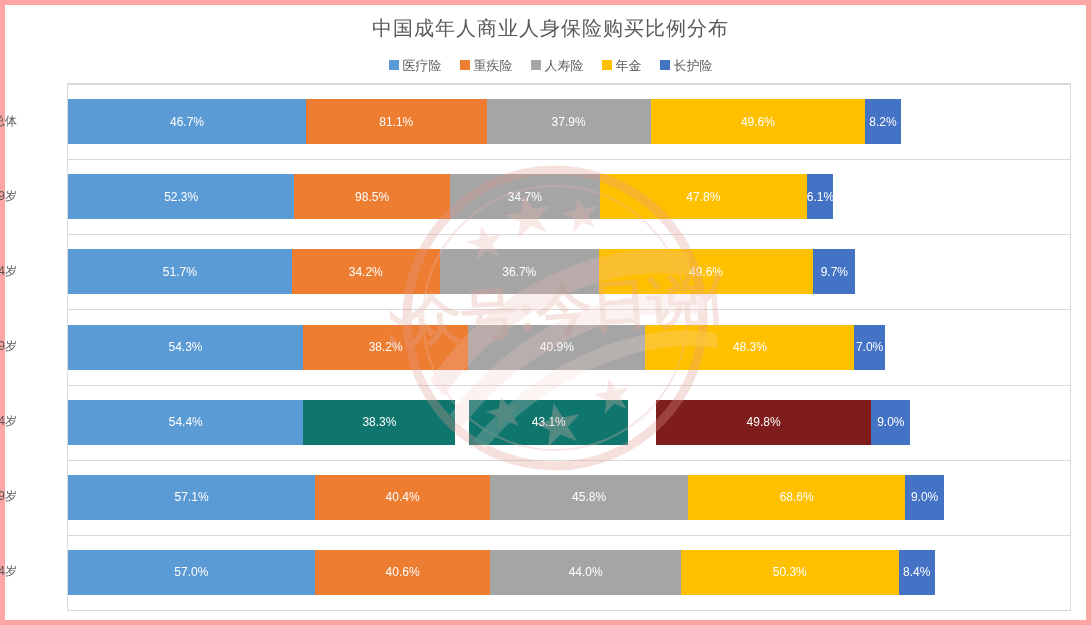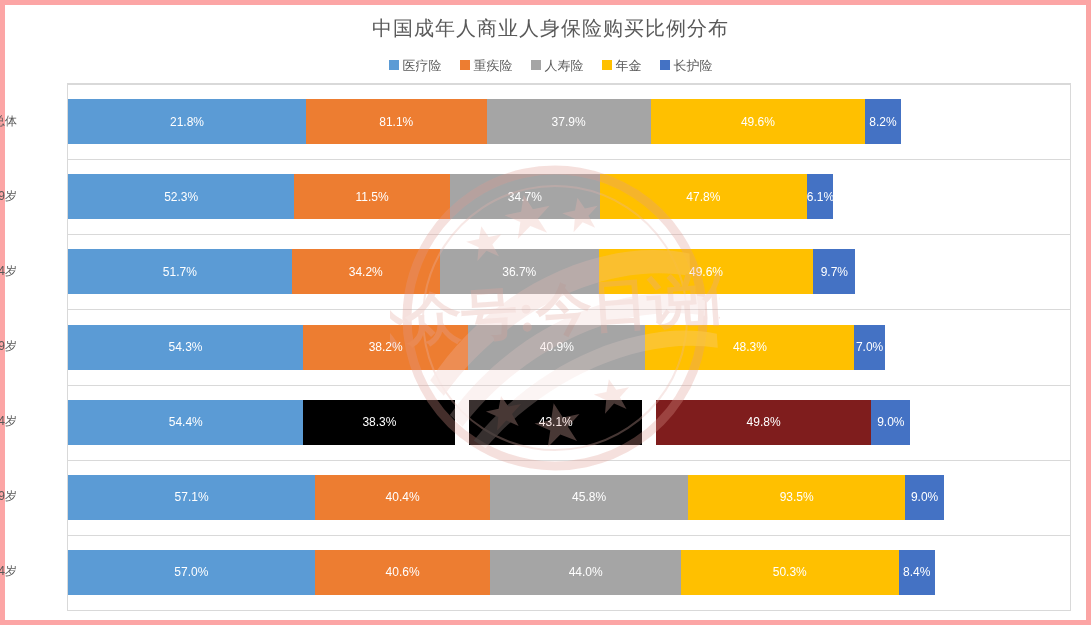--- a/index.html
+++ b/index.html
@@ -101,41 +101,41 @@
         <div class="gridline" style="top: 150px;"></div>
         <div class="gridline" style="top: 225px;"></div>
         <div class="gridline" style="top: 301px;"></div>
         <div class="gridline" style="top: 376px;"></div>
         <div class="gridline" style="top: 451px;"></div>
         <div class="gridline" style="top: 526px;"></div>
       </div>
     <div id="rows">
         <div class="row" style="top: 15.0714px; height: 45px;">
           <div class="bar" style="left: 0px; width: 238.056px; background: rgb(91, 155, 213);">
-            <span class="bar-label">21.8%</span>
+            <span class="bar-label">46.7%</span>
           </div>
           <div class="bar" style="left: 238.056px; width: 180.49px; background: rgb(237, 125, 49);">
             <span class="bar-label">81.1%</span>
           </div>
           <div class="bar" style="left: 418.546px; width: 164.042px; background: rgb(165, 165, 165);">
             <span class="bar-label">37.9%</span>
           </div>
           <div class="bar" style="left: 582.588px; width: 214.683px; background: rgb(255, 192, 0);">
             <span class="bar-label">49.6%</span>
           </div>
           <div class="bar" style="left: 797.272px; width: 35.492px; background: rgb(68, 114, 196);">
             <span class="bar-label">8.2%</span>
           </div>
         </div>
         <div class="row" style="top: 90.2143px; height: 45px;">
           <div class="bar" style="left: 0px; width: 226.37px; background: rgb(91, 155, 213);">
             <span class="bar-label">52.3%</span>
           </div>
           <div class="bar" style="left: 226.37px; width: 155.386px; background: rgb(237, 125, 49);">
-            <span class="bar-label">11.5%</span>
+            <span class="bar-label">98.5%</span>
           </div>
           <div class="bar" style="left: 381.756px; width: 150.192px; background: rgb(165, 165, 165);">
             <span class="bar-label">34.7%</span>
           </div>
           <div class="bar" style="left: 531.947px; width: 206.892px; background: rgb(255, 192, 0);">
             <span class="bar-label">47.8%</span>
           </div>
           <div class="bar" style="left: 738.84px; width: 26.4026px; background: rgb(68, 114, 196);">
             <span class="bar-label">6.1%</span>
           </div>
@@ -171,45 +171,45 @@
             <span class="bar-label">48.3%</span>
           </div>
           <div class="bar" style="left: 786.451px; width: 30.2981px; background: rgb(68, 114, 196);">
             <span class="bar-label">7.0%</span>
           </div>
         </div>
         <div class="row" style="top: 315.643px; height: 45px; padding-left: 36px;">
           <div class="bar" style="left: 0px; width: 235.459px; background: rgb(91, 155, 213);">
             <span class="bar-label">54.4%</span>
           </div>
-          <div class="bar" style="left: 235.459px; width: 152px; background: #000000;">
+          <div class="bar" style="left: 235.459px; width: 152px; background: #0f766e;">
             <span class="bar-label">38.3%</span>
           </div>
-          <div class="bar" style="left: 401.233px; width: 173px; background: #000000;">
+          <div class="bar" style="left: 401.233px; width: 159px; background: #0f766e;">
             <span class="bar-label">43.1%</span>
           </div>
           <div class="bar" style="left: 587.782px; width: 215.549px; background: #7f1d1d;">
             <span class="bar-label">49.8%</span>
           </div>
           <div class="bar" style="left: 803.331px; width: 38.9546px; background: rgb(68, 114, 196);">
             <span class="bar-label">9.0%</span>
           </div>
         </div>
         <div class="row" style="top: 390.786px; height: 45px;">
           <div class="bar" style="left: 0px; width: 247.146px; background: rgb(91, 155, 213);">
             <span class="bar-label">57.1%</span>
           </div>
           <div class="bar" style="left: 247.146px; width: 174.863px; background: rgb(237, 125, 49);">
             <span class="bar-label">40.4%</span>
           </div>
           <div class="bar" style="left: 422.009px; width: 198.236px; background: rgb(165, 165, 165);">
             <span class="bar-label">45.8%</span>
           </div>
           <div class="bar" style="left: 620.244px; width: 216.848px; background: rgb(255, 192, 0);">
-            <span class="bar-label">93.5%</span>
+            <span class="bar-label">68.6%</span>
           </div>
           <div class="bar" style="left: 837.092px; width: 38.9546px; background: rgb(68, 114, 196);">
             <span class="bar-label">9.0%</span>
           </div>
         </div>
         <div class="row" style="top: 465.929px; height: 45px;">
           <div class="bar" style="left: 0px; width: 246.713px; background: rgb(91, 155, 213);">
             <span class="bar-label">57.0%</span>
           </div>
           <div class="bar" style="left: 246.713px; width: 175.729px; background: rgb(237, 125, 49);">

